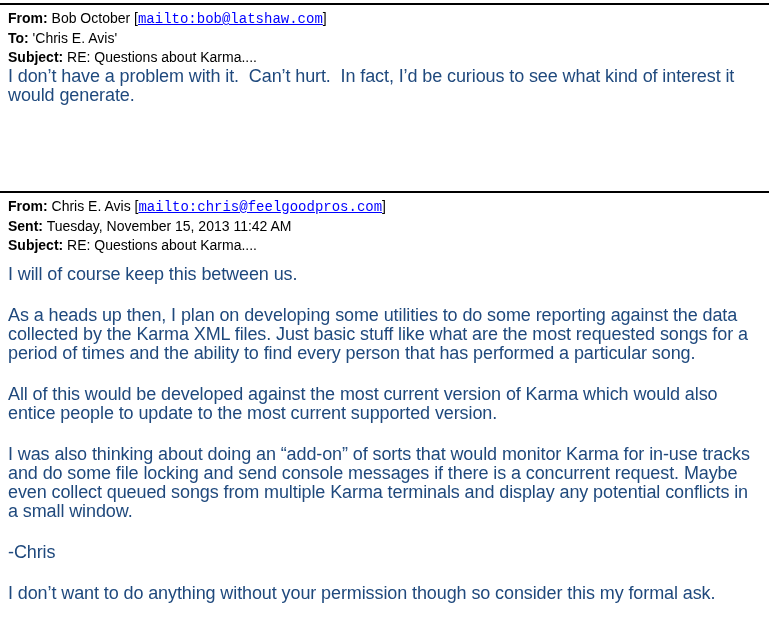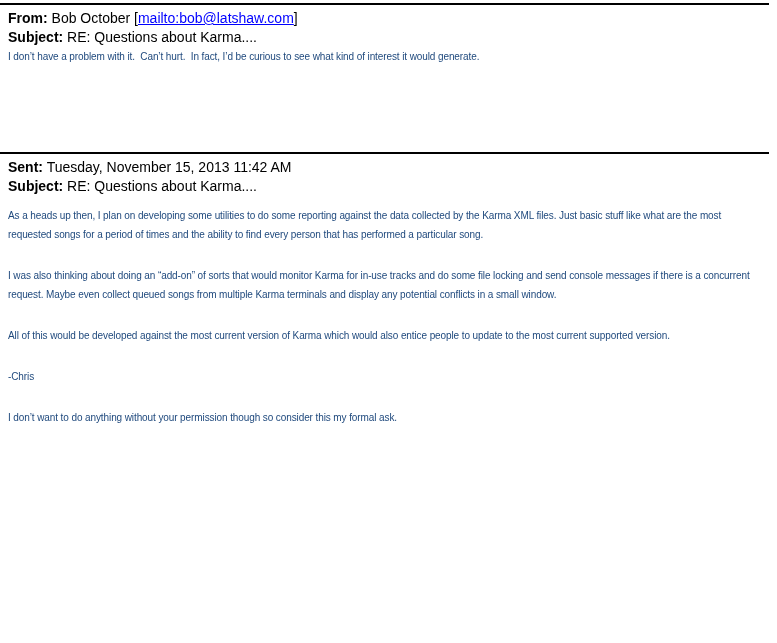--- a/index.html
+++ b/index.html
@@ -28,25 +28,26 @@
     color: #000000;
     font-size: 14px;
     line-height: 19px;
   }
   .hline { white-space: pre-wrap; }
   .hlabel { font-weight: bold; }
   .mailto-link {
     color: #0000ff;
     text-decoration: underline;
     cursor: pointer;
+    font-family: Liberation Mono, monospace;
   }
   .email-body {
     padding: 0 14px 0 8px;
     color: #1F497D;
-    font-size: 10px;
+    font-size: 18px;
     line-height: 19px;
     letter-spacing: -0.1px;
   }
   .email-body p {
     margin: 0 0 22px 0;
     max-width: 750px;
     white-space: pre-wrap;
   }
   .email-body-first {
     margin-top: 15px;
@@ -56,37 +57,40 @@
 </style>
 </head>
 <body>
 
 <div class="thread">
 
   <div>
     <hr class="divider">
     <div class="email-header">
       <div class="hline"><span class="hlabel">From:</span><span> Bob October [</span><span class="mailto-link">mailto:bob@latshaw.com</span><span>]</span></div>
+      <div class="hline"><span class="hlabel">To:</span><span> 'Chris E. Avis'</span></div>
       <div class="hline"><span class="hlabel">Subject:</span><span> RE: Questions about Karma....</span></div>
     </div>
     <div class="email-body">
       <p class="email-body-first">I don’t have a problem with it.  Can’t hurt.  In fact, I’d be curious to see what kind of interest it would generate.</p>
     </div>
     <div class="gap-after-first-email"></div>
   </div>
 
   <div>
     <hr class="divider">
     <div class="email-header">
+      <div class="hline"><span class="hlabel">From:</span><span> Chris E. Avis [</span><span class="mailto-link">mailto:chris@feelgoodpros.com</span><span>]</span></div>
       <div class="hline"><span class="hlabel">Sent:</span><span> Tuesday, November 15, 2013 11:42 AM</span></div>
       <div class="hline"><span class="hlabel">Subject:</span><span> RE: Questions about Karma....</span></div>
     </div>
     <div class="body-top-gap"></div>
     <div class="email-body">
+      <p>I will of course keep this between us.</p>
       <p>As a heads up then, I plan on developing some utilities to do some reporting against the data collected by the Karma XML files. Just basic stuff like what are the most requested songs for a period of times and the ability to find every person that has performed a particular song.</p>
+      <p>All of this would be developed against the most current version of Karma which would also entice people to update to the most current supported version.</p>
       <p>I was also thinking about doing an “add-on” of sorts that would monitor Karma for in-use tracks and do some file locking and send console messages if there is a concurrent request. Maybe even collect queued songs from multiple Karma terminals and display any potential conflicts in a small window.</p>
-      <p>All of this would be developed against the most current version of Karma which would also entice people to update to the most current supported version.</p>
       <p>-Chris</p>
       <p>I don’t want to do anything without your permission though so consider this my formal ask.</p>
     </div>
   </div>
 
 </div>
 
 </body></html>

